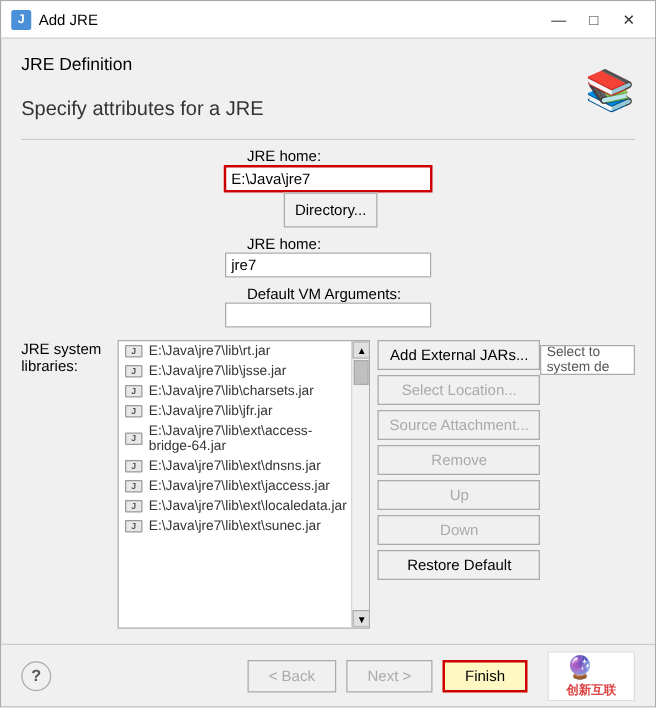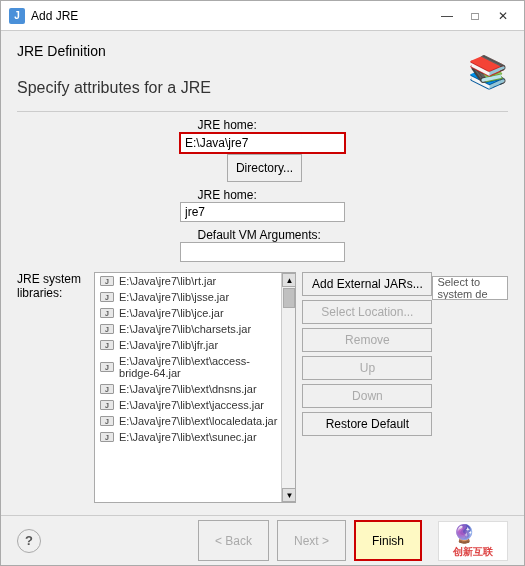--- a/index.html
+++ b/index.html
@@ -267,21 +267,21 @@
       height: 24px;
       border: 1px solid #aaa;
       border-radius: 50%;
       cursor: pointer;
       font-size: 13px;
       font-weight: bold;
       color: #555;
     }
     .footer-spacer { flex: 1; }
     .footer-btn {
-      height: 41px;
+      height: 26px;
       padding: 0 16px;
       font-size: 12px;
       border: 1px solid #aaa;
       background: #f0f0f0;
       cursor: pointer;
     }
     .footer-btn.primary {
       background: #fef9c3;
       border: 2px solid #cc0000;
     }
@@ -363,26 +363,20 @@
                   <span class="lib-icon">
                     <span class="lib-icon-inner">J</span>
                   </span>
                   <span>E:\Java\jre7\lib\rt.jar</span>
                 </li>
                 <li>
                   <span class="lib-icon">
                     <span class="lib-icon-inner">J</span>
                   </span>
                   <span>E:\Java\jre7\lib\jsse.jar</span>
-                </li>
-                <li>
-                  <span class="lib-icon">
-                    <span class="lib-icon-inner">J</span>
-                  </span>
-                  <span>E:\Java\jre7\lib\jce.jar</span>
                 </li>
                 <li>
                   <span class="lib-icon">
                     <span class="lib-icon-inner">J</span>
                   </span>
                   <span>E:\Java\jre7\lib\charsets.jar</span>
                 </li>
                 <li>
                   <span class="lib-icon">
                     <span class="lib-icon-inner">J</span>
@@ -426,20 +420,21 @@
                 <div class="scroll-thumb"></div>
               </div>
               <div class="scroll-btn">▼</div>
             </div>
           </div>
         </div>
 
         <div class="libraries-buttons">
           <button class="lib-btn active">Add External JARs...</button>
           <button class="lib-btn" disabled="">Select Location...</button>
+          <button class="lib-btn" disabled="">Source Attachment...</button>
           <button class="lib-btn" disabled="">Remove</button>
           <button class="lib-btn" disabled="">Up</button>
           <button class="lib-btn" disabled="">Down</button>
           <button class="lib-btn active">Restore Default</button>
         </div>
       </div>
 
       <div class="restore-note">
         <span>Select to system de</span>
       </div>

